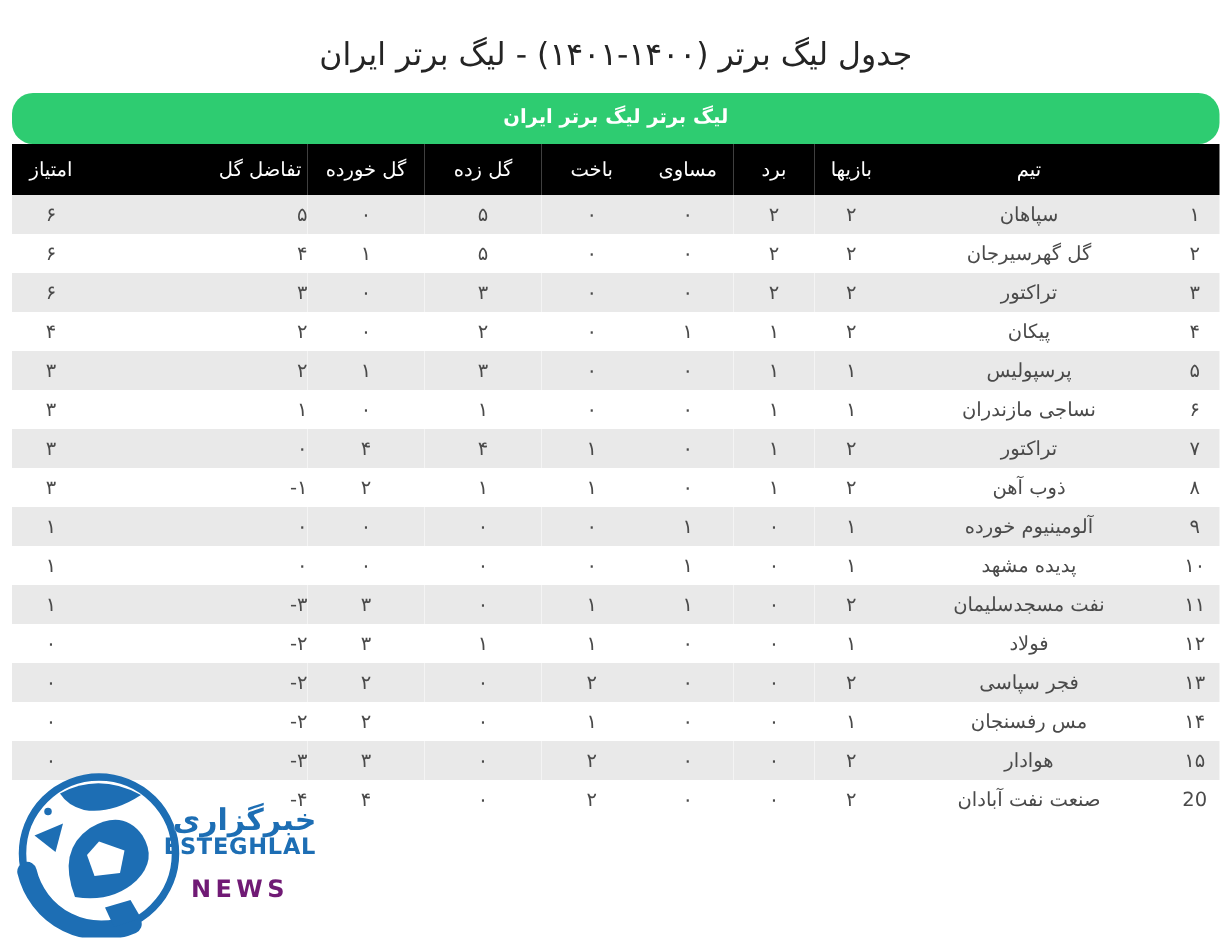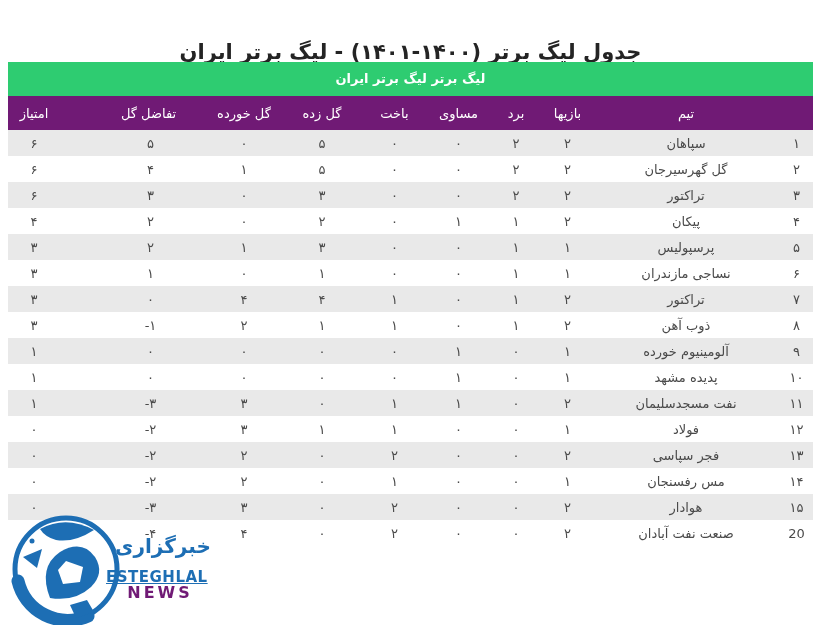--- a/index.html
+++ b/index.html
@@ -5,91 +5,92 @@
   html,body{margin:0;padding:0;}
   body{
     width:821px;height:633px;position:relative;overflow:hidden;
     background:#ffffff;
     font-family:"DejaVu Sans", sans-serif;
   }
   .title{
     direction:rtl;
     text-align:center;
     font-size:21px;
-    font-weight:bold;
+    font-weight:normal;
     color:#242424;
-    margin:16px;
+    margin:0;
     padding-top:24px;
     letter-spacing:0;
   }
   .tablewrap{
     position:absolute;
     left:8px; top:62px;
     width:805px;
   }
   .banner{
     direction:rtl;
     height:34px; line-height:34px;
     background:#2ecc71;
     color:#ffffff;
     font-size:13px;
     font-weight:bold;
     text-align:center;
+    border-radius:14px;
   }
   table{
     width:805px;
     border-collapse:collapse;
     table-layout:fixed;
     direction:rtl;
   }
   thead th{
-    background:#701a75;
+    background:#000000;
     color:#ffffff;
     font-weight:normal;
     font-size:13px;
     height:26px;
     padding:4px;
     text-align:center;
   }
   tbody td{
     font-size:13px;
     color:#4a4a4a;
     height:26px;
     padding:0;
     text-align:center;
     white-space:nowrap;
     overflow:hidden;
   }
   tbody tr:nth-child(odd){background:#e9e9e9;}
   tbody tr:nth-child(even){background:#ffffff;}
   td.num{direction:ltr;}
-  th.gd, td.gd{padding-left:36px;}
+  th.gd, td.gd{padding-left:36px;text-align:right;}
   
   .logo{
     position:absolute;
     left:8px; top:510px;
     width:205px; height:122px;
     z-index:5;
   }
   .ball{
     position:absolute; left:2px; top:3px;
     width:112px; height:112px;
   }
   .logo-fa{
     position:absolute; left:106px; top:24px; width:98px;
     direction:rtl; text-align:center;
     font-size:20px; font-weight:bold;
     color:#1d6eb4;
     text-shadow:0 0 1px #ffffff;
   }
   .logo-en{
-    position:absolute; left:98px; top:58px; width:108px;
-    text-align:left;
+    position:absolute; left:98px; top:45px; width:108px;
+    text-align:center;
     font-size:15px; font-weight:bold;
-    color:#1d6eb4; letter-spacing:0.5px;text-decoration:underline;
+    color:#1d6eb4; letter-spacing:0.5px;
   }
   .logo-news{
     position:absolute; left:98px; top:73px; width:108px;
     text-align:center;
     font-size:16px; font-weight:bold;
     color:#701a75; letter-spacing:3px;
   }
 </style>
 </head>
 <body>

